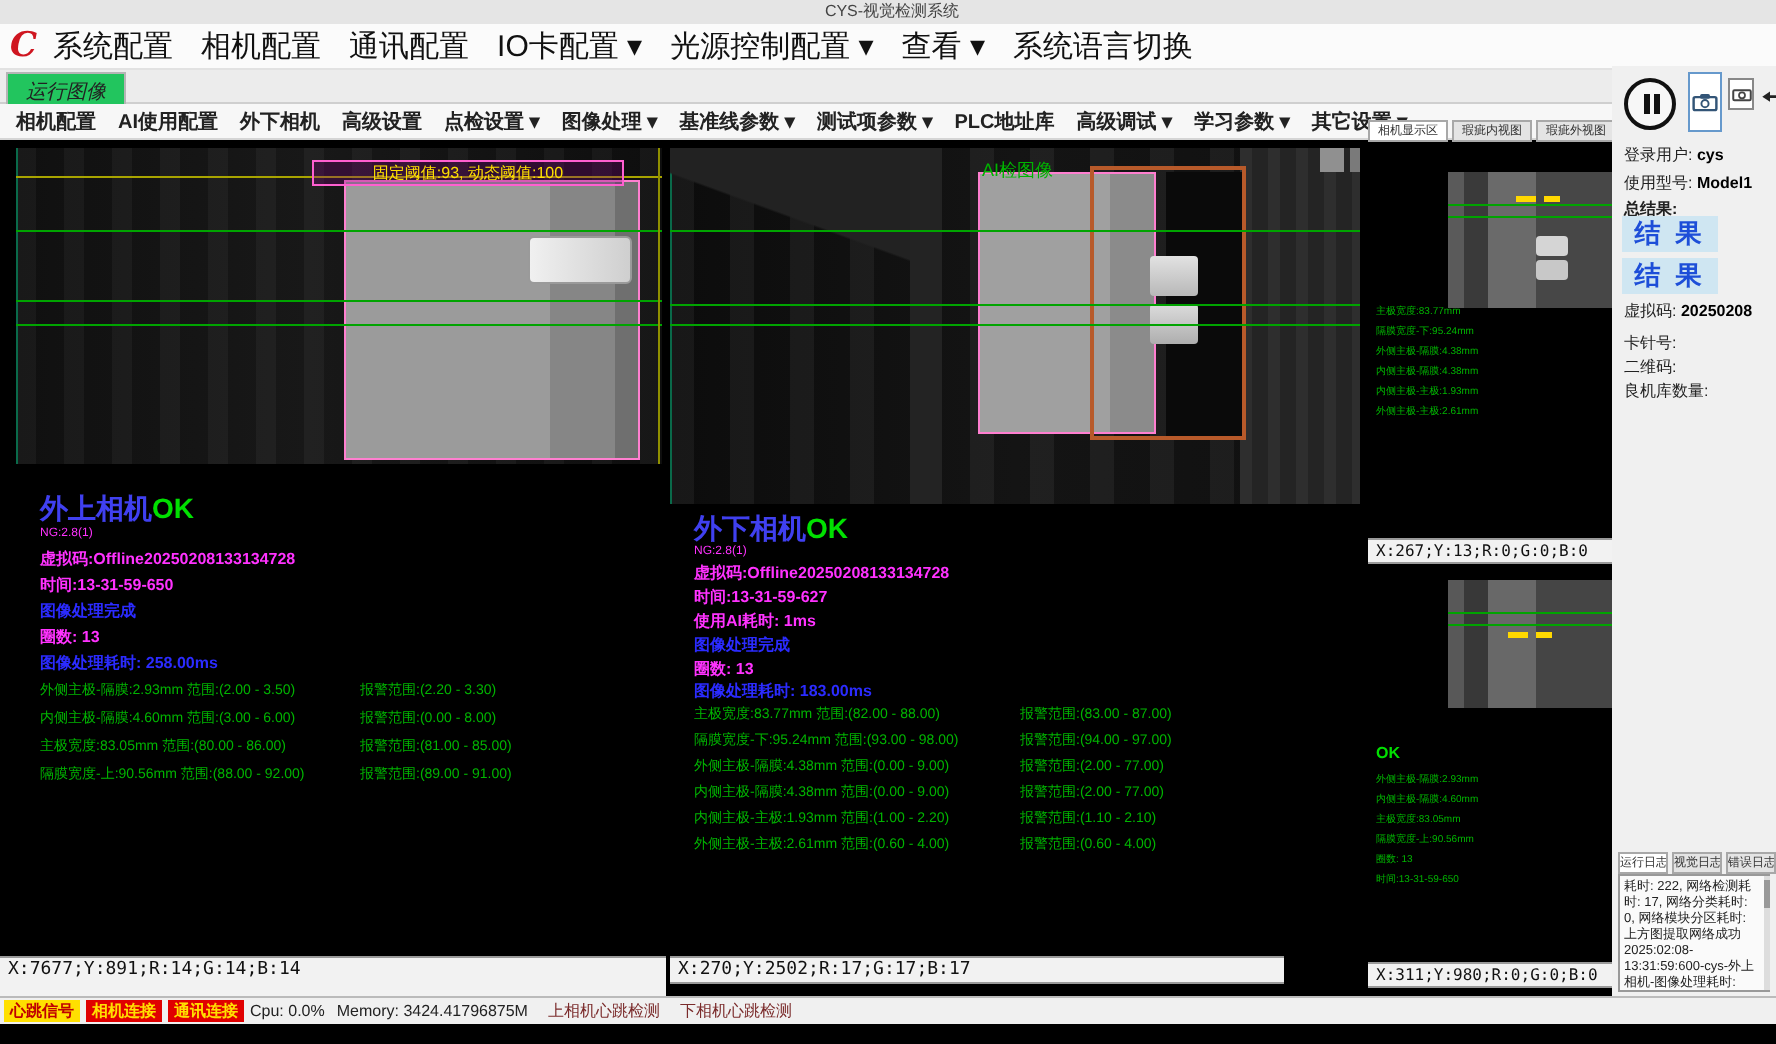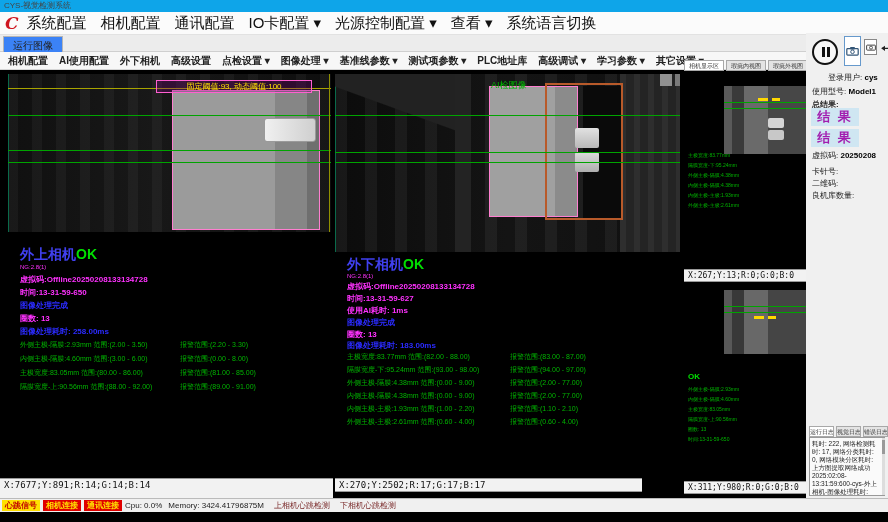--- a/index.html
+++ b/index.html
@@ -1,26 +1,26 @@
 <!DOCTYPE html>
 <html><head>
 <meta charset="utf-8">
 <style>
   html,body{margin:0;padding:0;background:#222;}
   #root{position:relative;width:888px;height:522px;background:#000;overflow:hidden;
         font-family:"Liberation Sans",sans-serif;-webkit-font-smoothing:antialiased;}
   .abs{position:absolute;}
   .nowrap{white-space:nowrap;}
   
-  #titlebar{left:0;top:0;width:888px;height:18px;background:#0ea5e9;font-size:8px;color:#444;line-height:12px;padding-left:4px;box-sizing:border-box;}
+  #titlebar{left:0;top:0;width:888px;height:18px;background:#e5e5e5;font-size:8px;color:#444;line-height:12px;padding-left:4px;box-sizing:border-box;text-align:center;}
   #menubar{left:0;top:12px;width:888px;height:23px;background:#fbfbfb;display:flex;align-items:center;border-bottom:1px solid #e2e2e2;box-sizing:border-box;}
   #menubar .logo{font-family:"DejaVu Serif",serif;font-style:italic;font-weight:bold;color:#cf1620;font-size:17px;margin:0 8px 0 5px;line-height:20px;}
   .menu-item{font-size:15px;color:#111;margin-right:14px;cursor:default;}
   #tabrow{left:0;top:35px;width:806px;height:17px;background:#ececec;border-bottom:1px solid #cfcfcf;box-sizing:border-box;}
-  #run-tab{left:3px;top:1px;padding:2px 9px;background:#3b82f6;border:1px solid #b5b5b5;border-bottom:none;font-size:10px;color:#222;}
+  #run-tab{left:3px;top:1px;padding:2px 9px;background:#22c55e;border:1px solid #b5b5b5;border-bottom:none;font-size:10px;color:#222;font-style:italic;}
   #toolbar{left:0;top:52px;width:806px;height:18px;background:#f7f7f7;border-bottom:1px solid #d5d5d5;display:flex;align-items:center;padding-left:8px;box-sizing:border-box;}
   .tool-item{font-size:10px;font-weight:600;color:#222;margin-right:11px;}
   
   .imgbox{overflow:hidden;background-color:#0d0d0d;}
   .gline{position:absolute;left:0;right:0;height:1px;background:#00a400;}
   .yline{position:absolute;left:0;right:0;height:1px;background:#a8a400;}
   .statusbar{background:#f2f2f2;border-top:1px solid #9a9a9a;border-bottom:1px solid #9a9a9a;
              font-family:"DejaVu Sans Mono",monospace;font-size:9px;color:#111;line-height:12px;padding-left:4px;box-sizing:border-box;}
   
   .mag{color:#ff32ff;}
@@ -29,21 +29,21 @@
   .titleblue{color:#4040f0;}
   .okgrn{color:#00e000;}
   .meta{font-size:8px;font-weight:bold;position:absolute;left:12px;white-space:nowrap;}
   .mrow{position:absolute;left:0;width:100%;height:12px;font-size:7px;}
   .mrow .mcol{position:absolute;left:12px;white-space:nowrap;color:#00b400;}
   .mrow .acol{position:absolute;white-space:nowrap;color:#00b400;}
   
   #sidebar{left:806px;top:33px;width:82px;height:465px;background:#f0f0f0;box-sizing:border-box;}
   .sb-label{position:absolute;font-size:8px;color:#222;white-space:nowrap;}
   .sb-value{font-weight:bold;color:#000;}
-  .result-box{position:absolute;left:5px;width:48px;height:18px;background:#cfe6f2;color:#a21caf;
+  .result-box{position:absolute;left:5px;width:48px;height:18px;background:#cfe6f2;color:#1d4ed8;
               font-size:13px;font-weight:bold;text-align:center;line-height:18px;letter-spacing:2px;}
   .mini-tab{position:absolute;height:11px;background:#e4e4e4;border:1px solid #a8a8a8;font-size:6px;color:#333;
             text-align:center;line-height:10px;box-sizing:border-box;overflow:hidden;white-space:nowrap;}
   
   #taskbar{left:0;top:498px;width:888px;height:14px;background:#f0f0f0;border-top:1px solid #bbb;display:flex;align-items:center;font-size:8px;color:#222;box-sizing:border-box;padding-left:2px;}
   .badge{display:inline-block;padding:0 3px;margin-right:3px;font-weight:bold;line-height:11px;}
   .badge.yellow{background:#ffe000;color:#c00000;}
   .badge.red{background:#e00000;color:#ffe000;}
   .tiny-line{position:absolute;font-size:5px;color:#00b400;white-space:nowrap;}
 </style>
@@ -252,21 +252,21 @@
           <circle cx="8" cy="7" r="2.4" fill="none" stroke="#444" stroke-width="1.4"></circle>
         </svg>
     </div>
     <div class="abs" style="left:73px;top:7px;width:12px;height:14px;display:flex;align-items:center;justify-content:center;">
       <svg viewBox="0 0 14 12" width="12" height="11">
           <path d="M12 2 L12 7 L4 7" fill="none" stroke="#222" stroke-width="1.6"></path>
           <path d="M7 4 L2.5 7 L7 10 Z" fill="#222"></path>
         </svg>
     </div>
 
-    <div class="sb-label" style="left:22px;top:39px;">
+    <div class="sb-label" style="left:6px;top:39px;">
       <span>登录用户:</span>
       <span class="sb-value">cys</span>
     </div>
     <div class="sb-label" style="left:6px;top:53px;">
       <span>使用型号:</span>
       <span class="sb-value">Model1</span>
     </div>
     <div class="sb-label" style="left:6px;top:66px;font-weight:bold;">总结果:</div>
 
     <div class="result-box" style="top:75px;">结 果</div>

